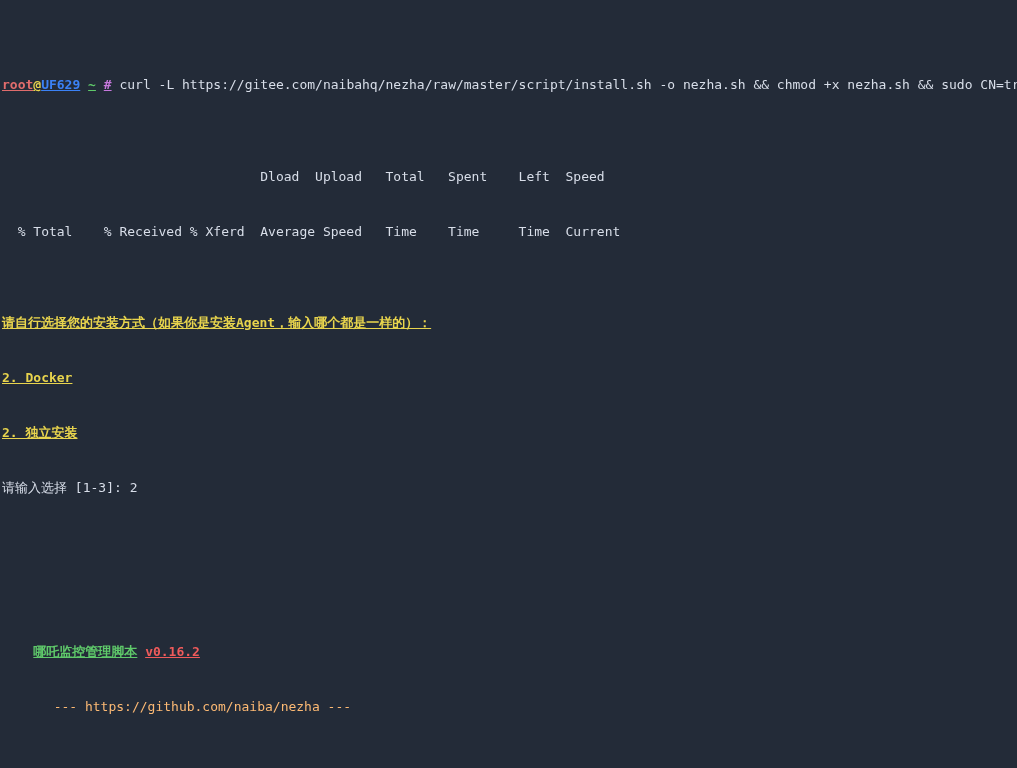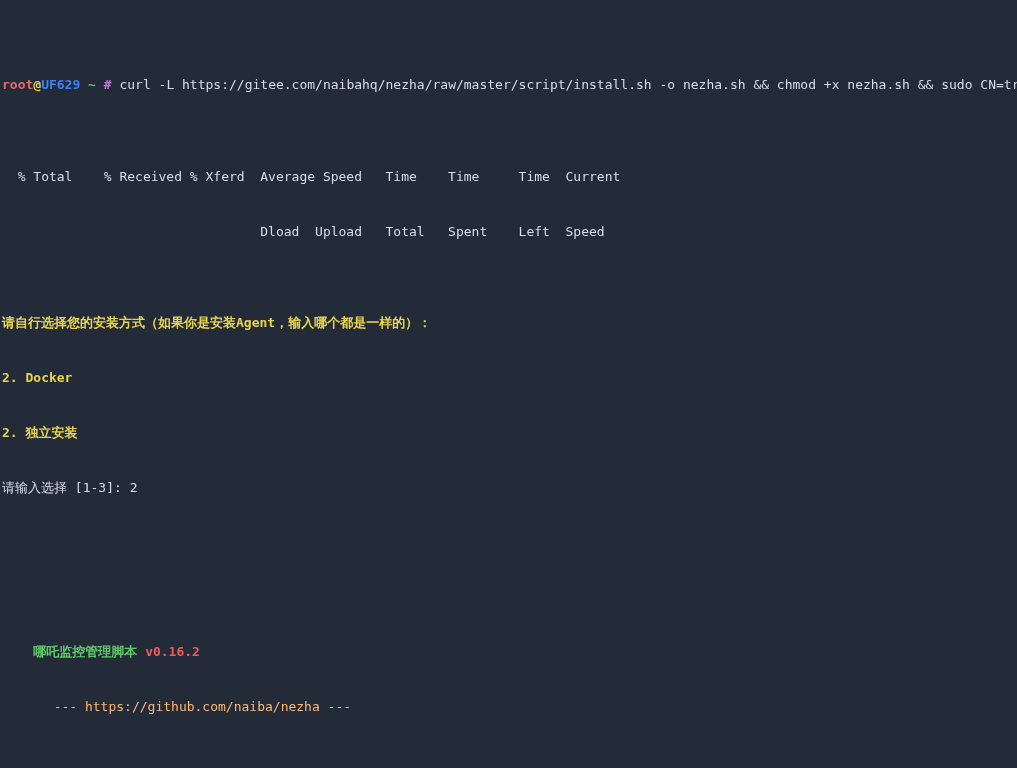--- a/index.html
+++ b/index.html
@@ -36,33 +36,33 @@
   
   .c-red      { color: #e06c6c; }
   .c-yellow   { color: #e8d44d; }
   .c-cyan     { color: #3b82f6; }
   .c-green    { color: #5fc96a; }
   .c-magenta  { color: #c678dd; }
   .c-white    { color: #d8dee9; }
   .c-dim      { color: #fdba74; margin-left: 36px; }
   .c-brightred{ color: #f05b5b; margin-top: 28px; }
 
-  .bold { font-weight: bold; }
+  .bold { font-weight: bold; text-decoration: underline; }
 </style>
 </head>
 <body>
 
 <div id="terminal">
 
   
   <div class="line"><span class="c-red bold">root</span><span class="c-yellow bold">@</span><span class="c-cyan bold">UF629</span><span class="c-white"> </span><span class="c-green bold">~</span><span class="c-white"> </span><span class="c-magenta bold">#</span><span class="c-white"> curl -L https://gitee.com/naibahq/nezha/raw/master/script/install.sh -o nezha.sh &amp;&amp; chmod +x nezha.sh &amp;&amp; sudo CN=true ./nezha.sh</span></div>
 
   
+  <div class="line c-white">                                 Dload  Upload   Total   Spent    Left  Speed</div>
   <div class="line c-white">  % Total    % Received % Xferd  Average Speed   Time    Time     Time  Current</div>
-  <div class="line c-white">                                 Dload  Upload   Total   Spent    Left  Speed</div>
 
   
   <div class="line c-yellow bold">请自行选择您的安装方式（如果你是安装Agent，输入哪个都是一样的）：</div>
   <div class="line c-yellow bold">2. Docker</div>
   <div class="line c-yellow bold">2. 独立安装</div>
   <div class="line"><span class="c-white">请输入选择 [1-3]: </span><span class="c-white">2</span></div>
 
   <div class="blank"></div>
 
   

